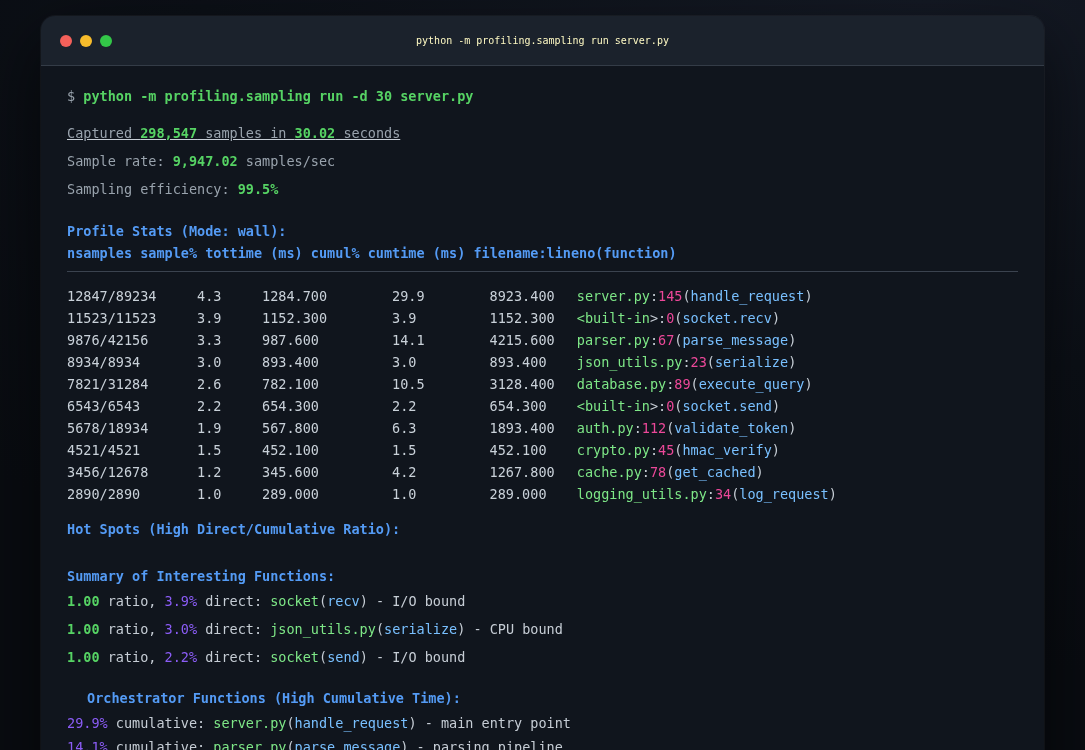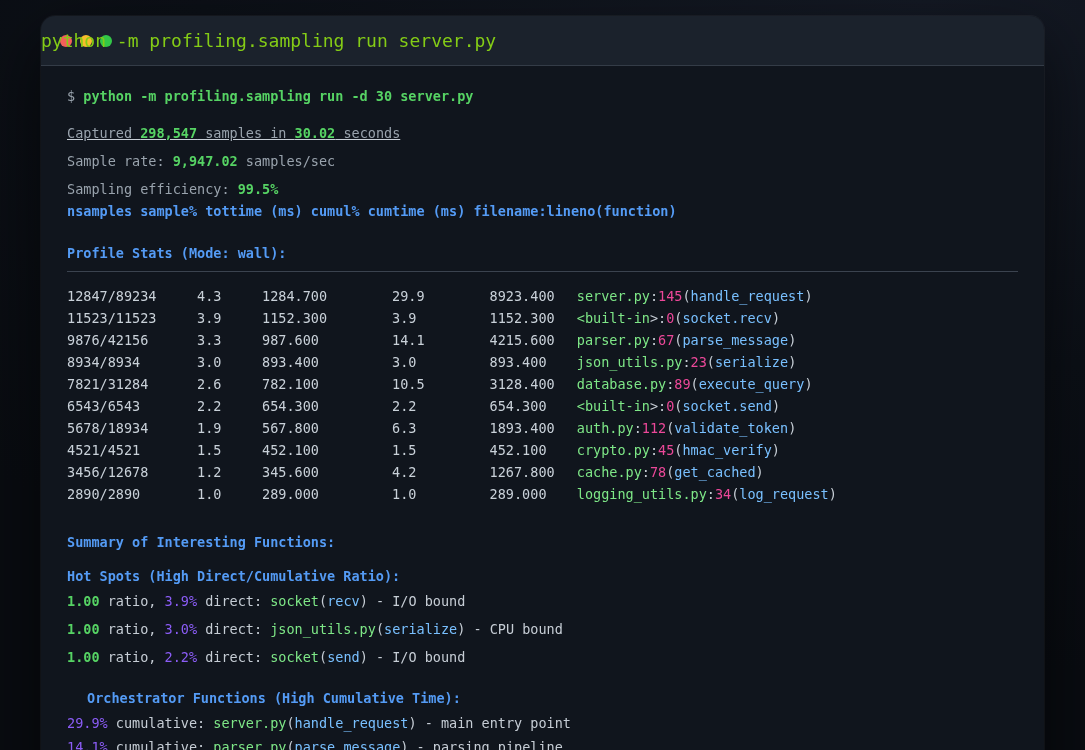--- a/index.html
+++ b/index.html
@@ -18,22 +18,22 @@
   .titlebar {
     height:50px; background:#1b222c; border-bottom:1px solid #343c47;
     display:flex; align-items:center; position:relative;
   }
   .dots { display:flex; gap:8px; padding-left:19px; }
   .dot { width:12px; height:12px; border-radius:50%; display:inline-block; }
   .dot.red { background:#f4605a; }
   .dot.yellow { background:#f7bc2b; }
   .dot.green { background:#33c748; }
   .title {
-    position:absolute; left:0; right:0; 
-    color:#84cc16; font-size:18px; pointer-events:none;
+    position:absolute; left:0; right:0; text-align:center;
+    color:#fef9c3; font-size:10px; pointer-events:none;
   }
   .term { padding:20px 26px 0 26px; font-size:13.5px; color:#c6cdd5; }
   .line { white-space:pre; }
   .lh20 { line-height:20px; }
   .dim   { color:#99a3ad; }
   .gray  { color:#c6cdd5; }
   .grnb  { color:#56d364; font-weight:bold; }
   .gfile { color:#7ee787; }
   .bfn   { color:#79c0ff; }
   .olin  { color:#ec4899; }
@@ -77,22 +77,22 @@
   <div class="term">
 
     <div class="line lh20 l-cmd"><span class="dim">$ </span><span class="grnb">python -m profiling.sampling run -d 30 server.py</span></div>
 
     <div class="line lh20 l-captured"><span class="dim">Captured </span><span class="grnb">298,547</span><span class="dim"> samples in </span><span class="grnb">30.02</span><span class="dim"> seconds</span></div>
 
     <div class="line lh20 l-rate"><span class="dim">Sample rate: </span><span class="grnb">9,947.02</span><span class="dim"> samples/sec</span></div>
 
     <div class="line lh20 l-eff"><span class="dim">Sampling efficiency: </span><span class="grnb">99.5%</span></div>
 
+    <div class="line lh20 l-ptitle bluehead">Profile Stats (Mode: wall):</div>
     <div class="line lh20 l-phead bluehead">nsamples sample% tottime (ms) cumul% cumtime (ms) filename:lineno(function)</div>
-    <div class="line lh20 l-ptitle bluehead">Profile Stats (Mode: wall):</div>
     <hr class="divider">
 
     <div>
 
         <div class="prow"><span class="c c1">12847/89234</span><span class="c c2">4.3</span><span class="c c3">1284.700</span><span class="c c4">29.9</span><span class="c c5">8923.400</span><span class="loc"><span class="gfile">server.py</span><span class="punc"></span><span class="punc">:</span><span class="olin">145</span><span class="punc">(</span><span class="bfn">handle_request</span><span class="punc">)</span></span></div>
 
         <div class="prow"><span class="c c1">11523/11523</span><span class="c c2">3.9</span><span class="c c3">1152.300</span><span class="c c4">3.9</span><span class="c c5">1152.300</span><span class="loc"><span class="gfile">&lt;built-in</span><span class="punc">&gt;</span><span class="punc">:</span><span class="olin">0</span><span class="punc">(</span><span class="bfn">socket.recv</span><span class="punc">)</span></span></div>
 
         <div class="prow"><span class="c c1">9876/42156</span><span class="c c2">3.3</span><span class="c c3">987.600</span><span class="c c4">14.1</span><span class="c c5">4215.600</span><span class="loc"><span class="gfile">parser.py</span><span class="punc"></span><span class="punc">:</span><span class="olin">67</span><span class="punc">(</span><span class="bfn">parse_message</span><span class="punc">)</span></span></div>
 
@@ -105,22 +105,22 @@
         <div class="prow"><span class="c c1">5678/18934</span><span class="c c2">1.9</span><span class="c c3">567.800</span><span class="c c4">6.3</span><span class="c c5">1893.400</span><span class="loc"><span class="gfile">auth.py</span><span class="punc"></span><span class="punc">:</span><span class="olin">112</span><span class="punc">(</span><span class="bfn">validate_token</span><span class="punc">)</span></span></div>
 
         <div class="prow"><span class="c c1">4521/4521</span><span class="c c2">1.5</span><span class="c c3">452.100</span><span class="c c4">1.5</span><span class="c c5">452.100</span><span class="loc"><span class="gfile">crypto.py</span><span class="punc"></span><span class="punc">:</span><span class="olin">45</span><span class="punc">(</span><span class="bfn">hmac_verify</span><span class="punc">)</span></span></div>
 
         <div class="prow"><span class="c c1">3456/12678</span><span class="c c2">1.2</span><span class="c c3">345.600</span><span class="c c4">4.2</span><span class="c c5">1267.800</span><span class="loc"><span class="gfile">cache.py</span><span class="punc"></span><span class="punc">:</span><span class="olin">78</span><span class="punc">(</span><span class="bfn">get_cached</span><span class="punc">)</span></span></div>
 
         <div class="prow"><span class="c c1">2890/2890</span><span class="c c2">1.0</span><span class="c c3">289.000</span><span class="c c4">1.0</span><span class="c c5">289.000</span><span class="loc"><span class="gfile">logging_utils.py</span><span class="punc"></span><span class="punc">:</span><span class="olin">34</span><span class="punc">(</span><span class="bfn">log_request</span><span class="punc">)</span></span></div>
 
     </div>
 
+    <div class="line lh20 l-hotstitle bluehead">Hot Spots (High Direct/Cumulative Ratio):</div>
     <div class="line lh20 l-summary bluehead">Summary of Interesting Functions:</div>
-    <div class="line lh20 l-hotstitle bluehead">Hot Spots (High Direct/Cumulative Ratio):</div>
 
     <div class="hot-rows">
 
         <div class="hot-row"><span class="grnb">1.00</span><span class="gray"> ratio, </span><span class="opct">3.9%</span><span class="gray"> direct: </span><span class="gfile">socket</span><span class="punc">(</span><span class="bfn">recv</span><span class="punc">)</span><span class="gray"> - I/O bound</span></div>
 
         <div class="hot-row"><span class="grnb">1.00</span><span class="gray"> ratio, </span><span class="opct">3.0%</span><span class="gray"> direct: </span><span class="gfile">json_utils.py</span><span class="punc">(</span><span class="bfn">serialize</span><span class="punc">)</span><span class="gray"> - CPU bound</span></div>
 
         <div class="hot-row"><span class="grnb">1.00</span><span class="gray"> ratio, </span><span class="opct">2.2%</span><span class="gray"> direct: </span><span class="gfile">socket</span><span class="punc">(</span><span class="bfn">send</span><span class="punc">)</span><span class="gray"> - I/O bound</span></div>
 
     </div>

